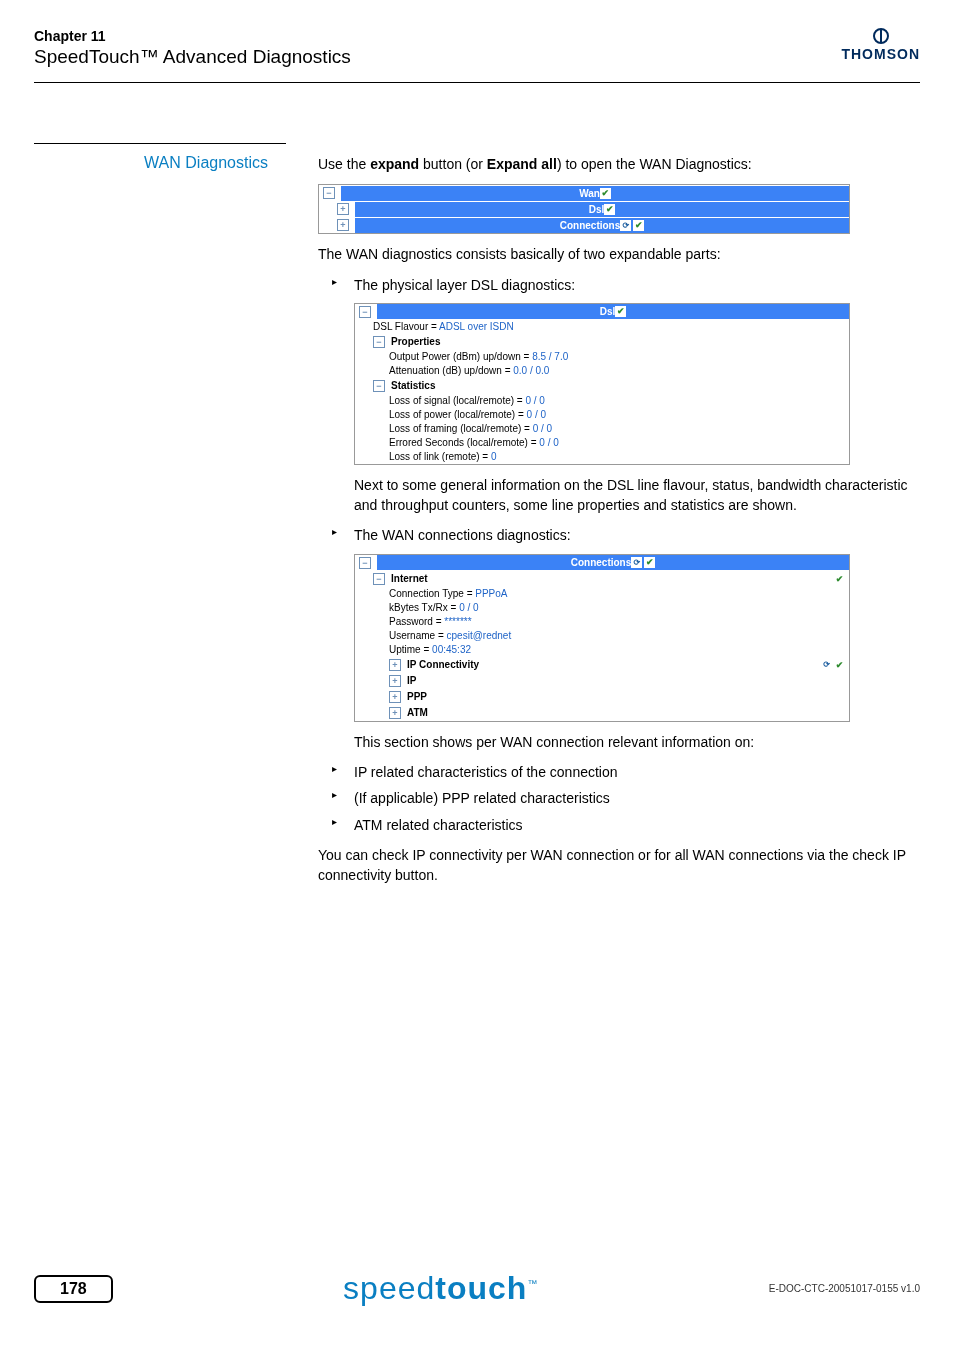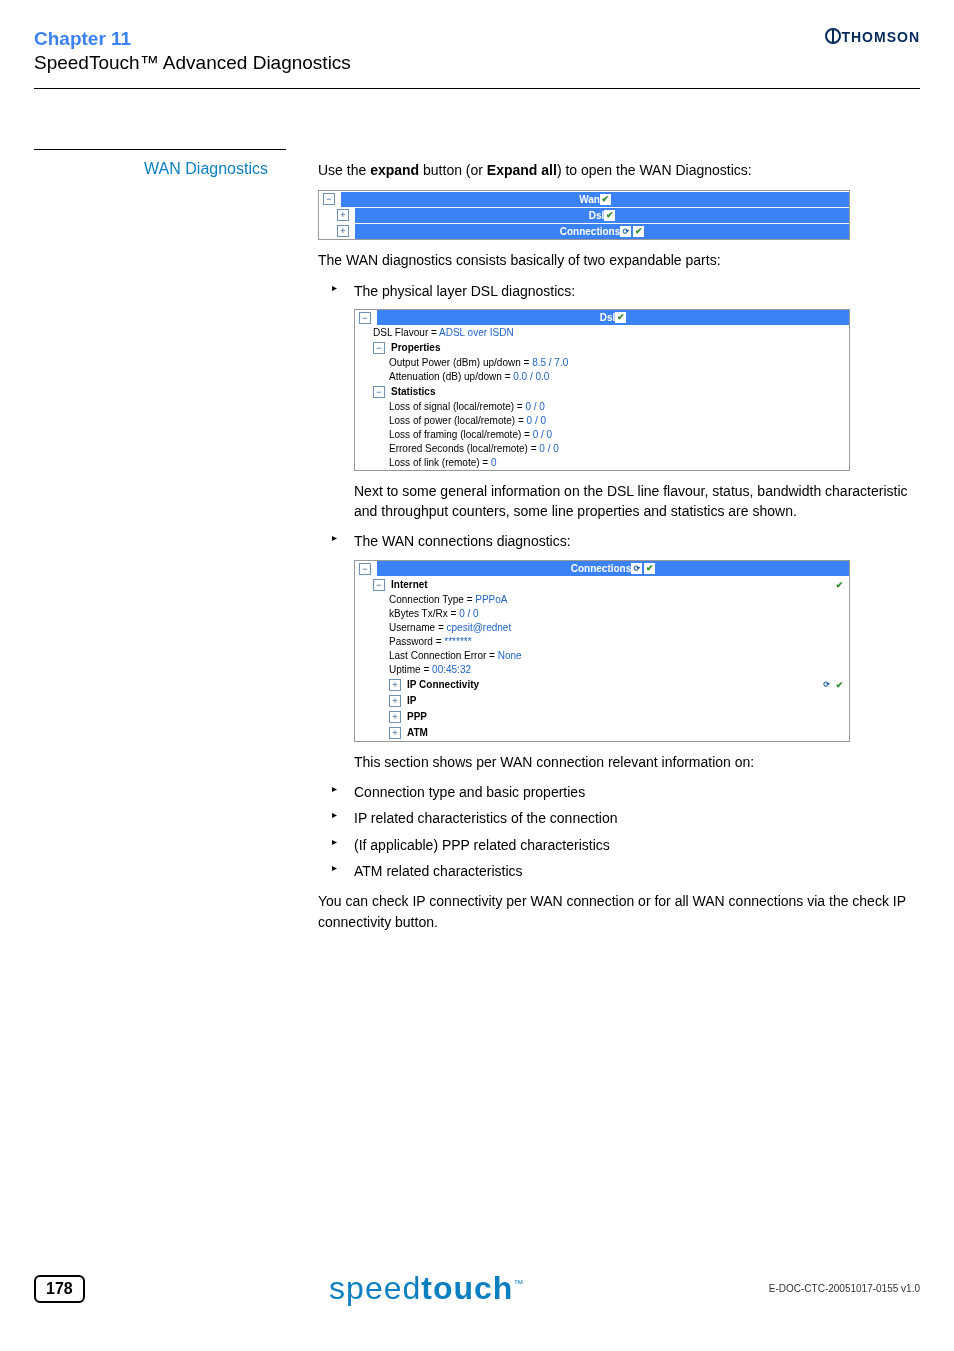--- a/index.html
+++ b/index.html
@@ -19,32 +19,32 @@
   }
   .header {
     display: flex;
     justify-content: space-between;
     align-items: flex-start;
     border-bottom: 1px solid #000;
     padding-bottom: 14px;
   }
   .hleft { }
   .chapter {
-    color: #3b82f6;
-    font-weight: bold;
-    font-size: 19px;
+    color: #000000;
+    font-weight: bold;
+    font-size: 14px;
   }
   .subchapter {
     color: #000;
     font-size: 19px;
     margin-top: 2px;
   }
   .thomson-logo {
     display: flex;
-    flex-direction: row;
+    flex-direction: column;
     align-items: center;
     color: #002a5c;
   }
   .thomson-logo .globe {
     width: 16px;
     height: 16px;
     border: 2px solid #002a5c;
     border-radius: 50%;
     margin-bottom: 2px;
     position: relative;
@@ -186,21 +186,21 @@
     bottom: 44px;
     left: 34px;
     right: 34px;
     display: flex;
     align-items: center;
     justify-content: space-between;
   }
   .page-number {
     border: 2px solid #000;
     border-radius: 6px;
-    padding: 3px 10px;
+    padding: 3px 24px;
     font-weight: bold;
     font-size: 16px;
   }
   .speedtouch {
     font-size: 32px;
     color: #0a7fc2;
     font-weight: 300;
     letter-spacing: 1px;
     position: relative;
   }
@@ -328,23 +328,22 @@
                 <span style="display:flex;align-items:center;">
                   <span class="tree-icon">−</span>
                   <span class="tree-label-bold">Internet</span>
                 </span>
                 <span class="status-icon" style="margin-right:4px;">
                     <span class="sq">✔</span>
                   </span>
               </div>
               <div class="tree-line indent-2"><span>Connection Type = </span><span class="val">PPPoA</span></div>
               <div class="tree-line indent-2"><span>kBytes Tx/Rx = </span><span class="val">0 / 0</span></div>
+              <div class="tree-line indent-2"><span>Password = </span><span class="val">*******</span></div>
               <div class="tree-line indent-2"><span>Username = </span><span class="val">cpesit@rednet</span></div>
-              <div class="tree-line indent-2"><span>Password = </span><span class="val">*******</span></div>
-              <div class="tree-line indent-2"><span>Last Connection Error = </span><span class="val">None</span></div>
               <div class="tree-line indent-2"><span>Uptime = </span><span class="val">00:45:32</span></div>
               <div class="tree-row indent-2 flex-row">
                 <span style="display:flex;align-items:center;">
                   <span class="tree-icon">+</span>
                   <span class="tree-label-bold">IP Connectivity</span>
                 </span>
                 <span class="status-icon" style="margin-right:4px;">
                     <span class="sq blue">⟳</span>
                     <span class="sq">✔</span>
                   </span>
@@ -361,21 +360,20 @@
                 <span class="tree-icon">+</span>
                 <span class="tree-label-bold">ATM</span>
               </div>
             </div>
 
             <p style="margin-top:10px;">This section shows per WAN connection relevant information on:</p>
           </li>
         </ul>
 
         <ul class="bullet-list" style="margin-top:0;">
-          <li>Connection type and basic properties</li>
           <li>IP related characteristics of the connection</li>
           <li>(If applicable) PPP related characteristics</li>
           <li>ATM related characteristics</li>
         </ul>
 
         <p>You can check IP connectivity per WAN connection or for all WAN connections via the check IP connectivity button.</p>
       </div>
     </div>
   </div>
 

